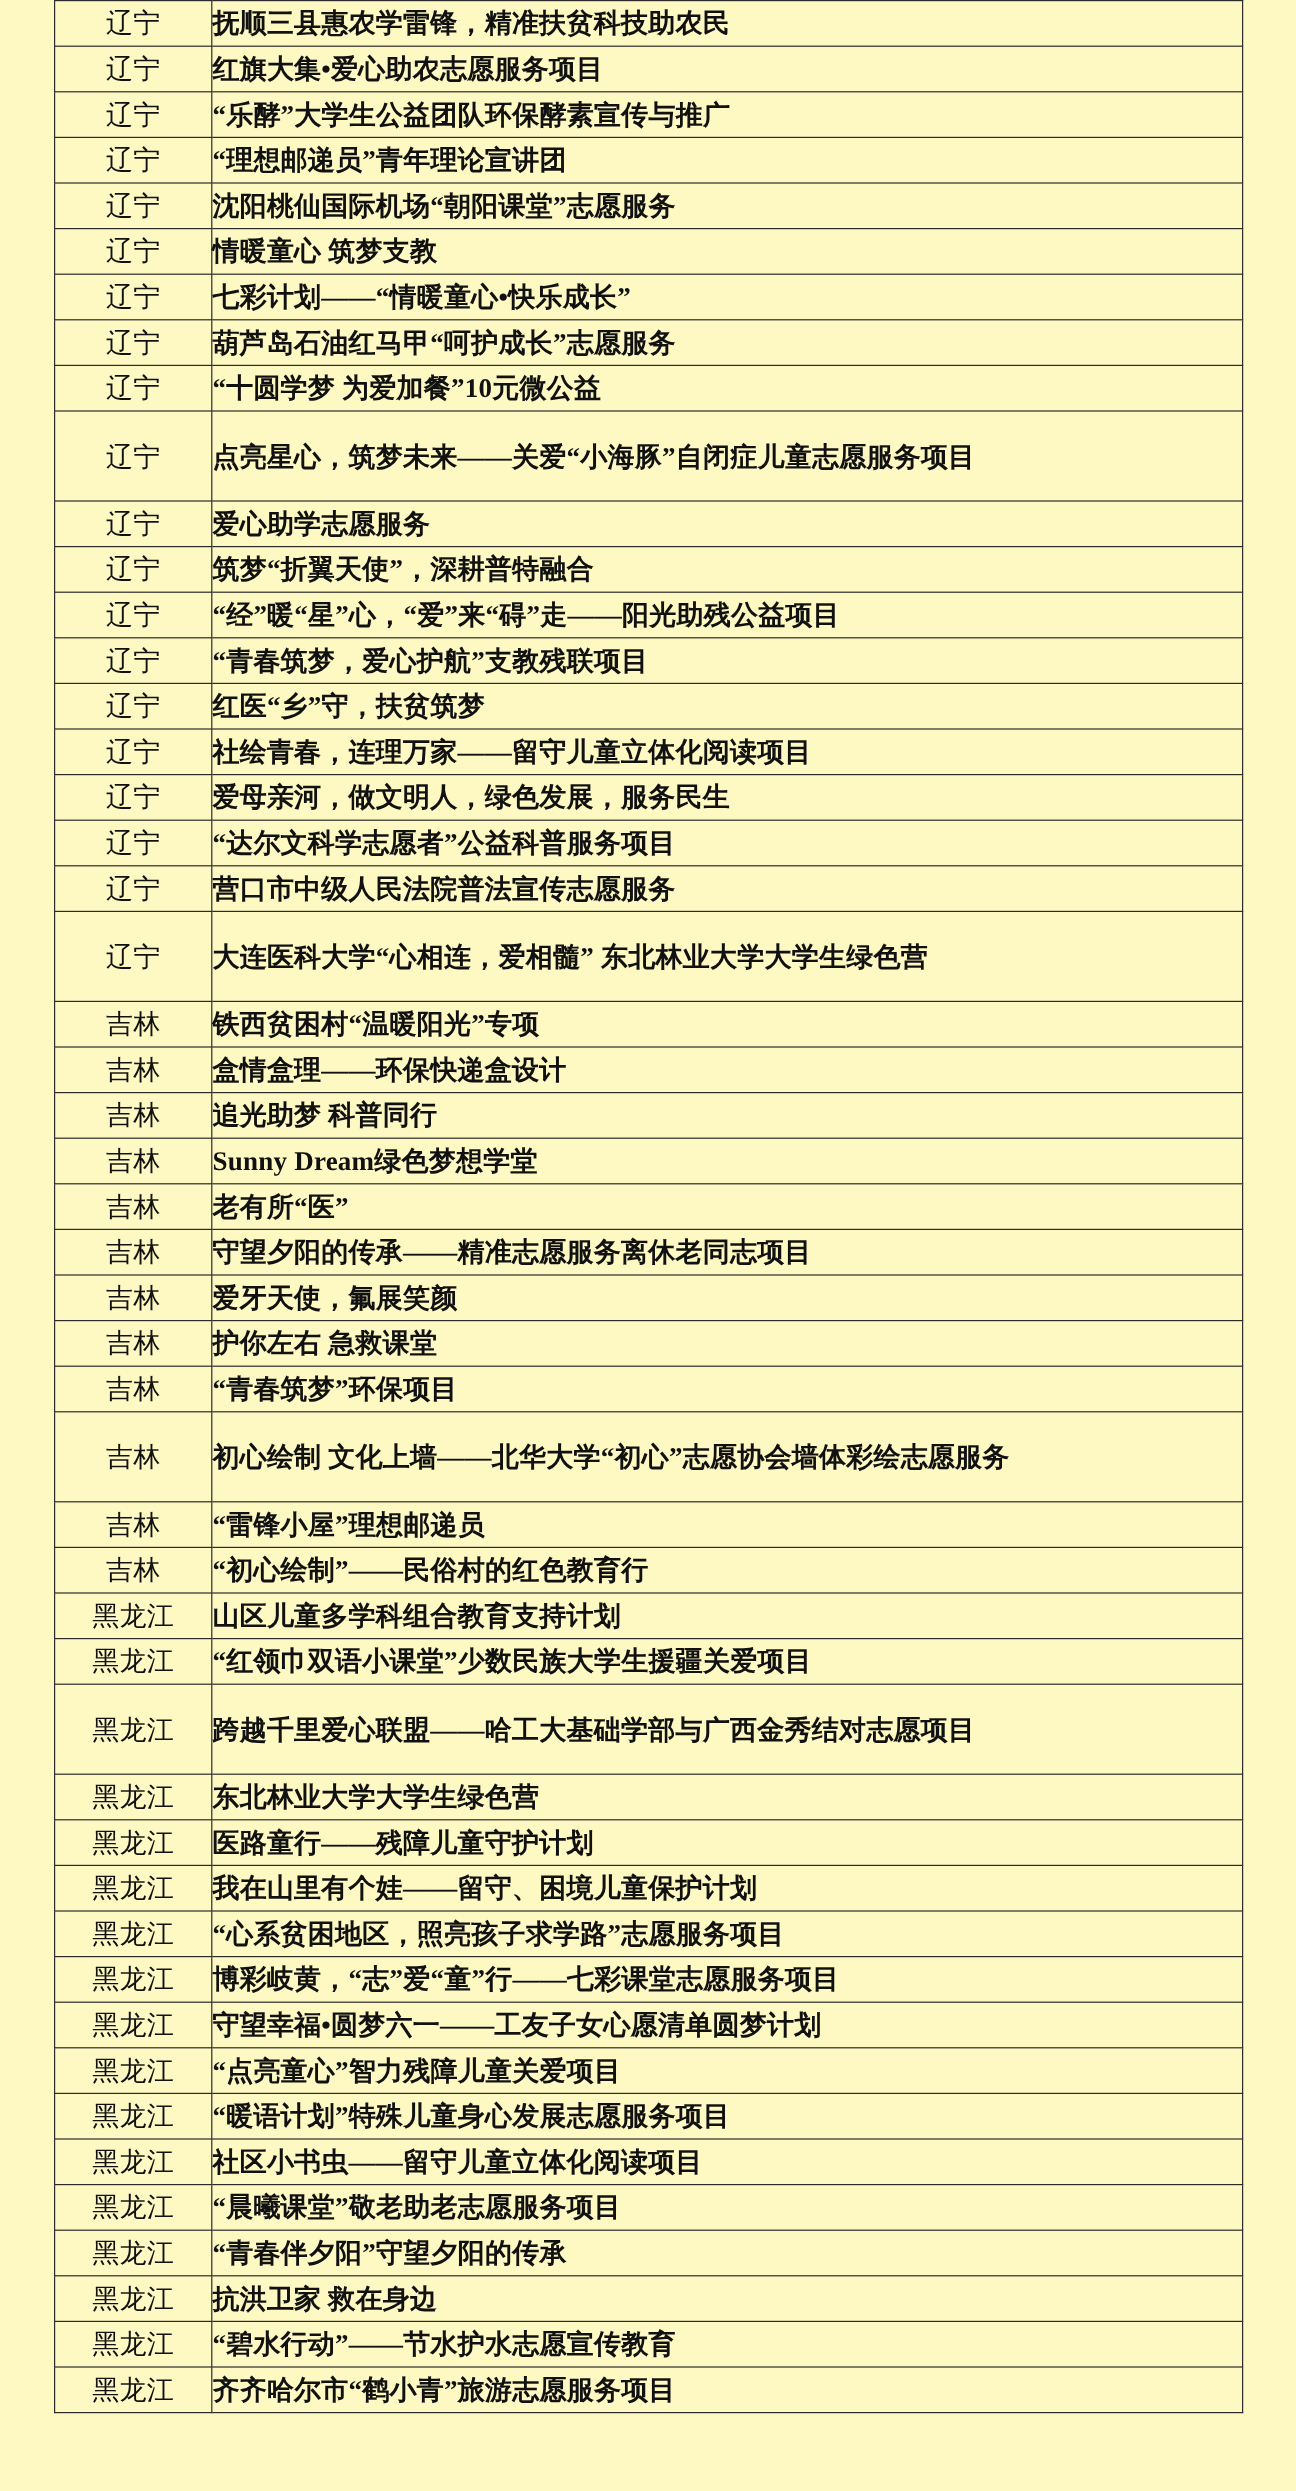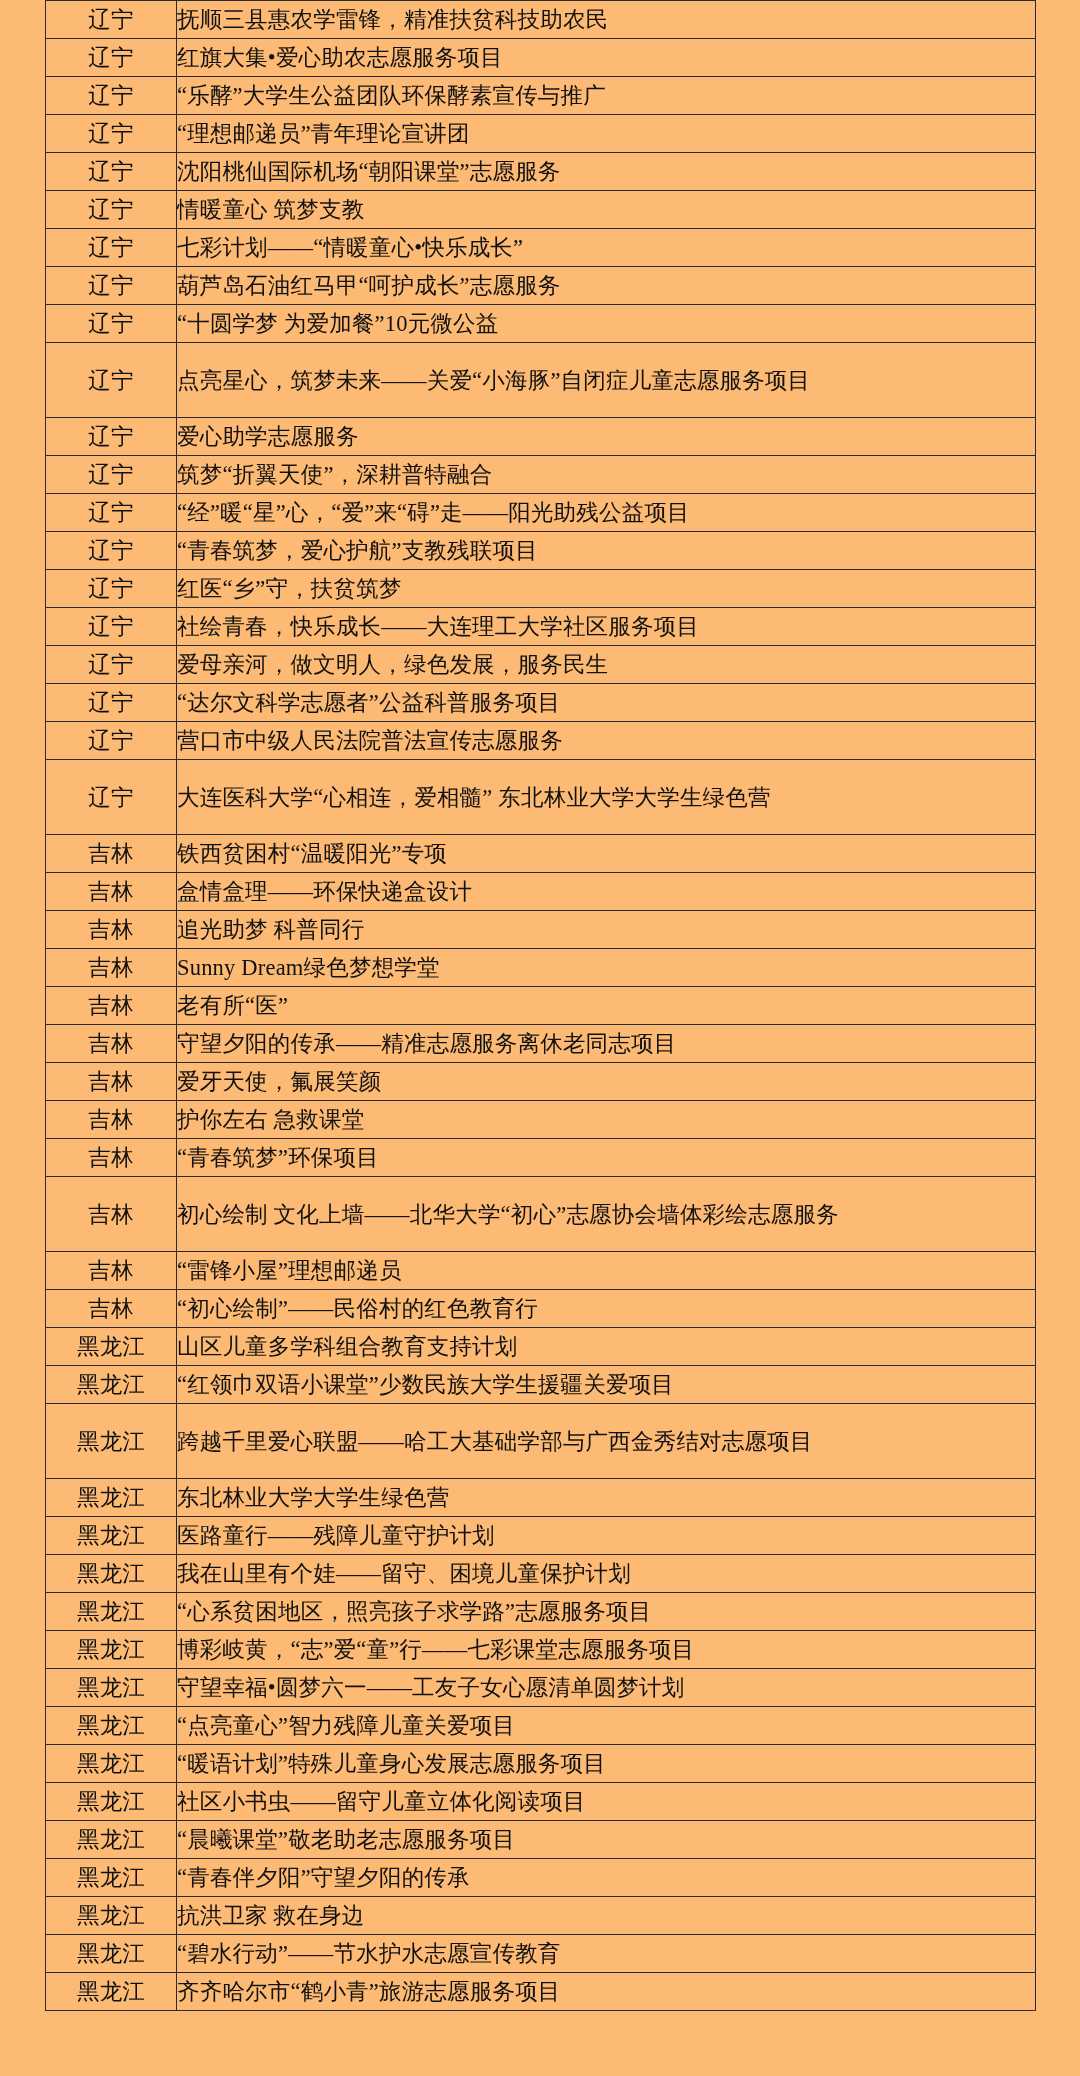--- a/index.html
+++ b/index.html
@@ -12,21 +12,21 @@
     width: 1080px;
     height: 2076px;
     font-family: "Liberation Serif", "DejaVu Serif", serif;
     color: #111111;
     overflow: hidden;
   }
   .page {
     position: relative;
     width: 1080px;
     height: 2076px;
-    background: #fdba74;
+    background: #fef9c3;
     box-sizing: border-box;
     padding: 0 45px;
   }
   table.project-table {
     width: 990px;
     border-collapse: collapse;
     table-layout: fixed;
     margin: 0;
   }
   table.project-table col.col-region { width: 131px; }
@@ -41,20 +41,21 @@
     letter-spacing: 0.2px;
   }
   td.region {
     text-align: center;
     white-space: nowrap;
     padding: 1px 2px;
   }
   td.name {
     text-align: left;
     padding: 1px 6px 1px 10px;
+    font-weight: bold;
   }
   td.name .txt {
     display: block;
   }
   tr.tall td {
     height: 74px;
   }
   tr.short td {
     height: 37px;
   }
@@ -155,21 +156,21 @@
         </tr>
         <tr class="short">
           <td class="region">辽宁</td>
           <td class="name">
             <span class="txt">红医“乡”守，扶贫筑梦</span>
           </td>
         </tr>
         <tr class="short">
           <td class="region">辽宁</td>
           <td class="name">
-            <span class="txt">社绘青春，快乐成长——大连理工大学社区服务项目</span>
+            <span class="txt">社绘青春，连理万家——留守儿童立体化阅读项目</span>
           </td>
         </tr>
         <tr class="short">
           <td class="region">辽宁</td>
           <td class="name">
             <span class="txt">爱母亲河，做文明人，绿色发展，服务民生</span>
           </td>
         </tr>
         <tr class="short">
           <td class="region">辽宁</td>

